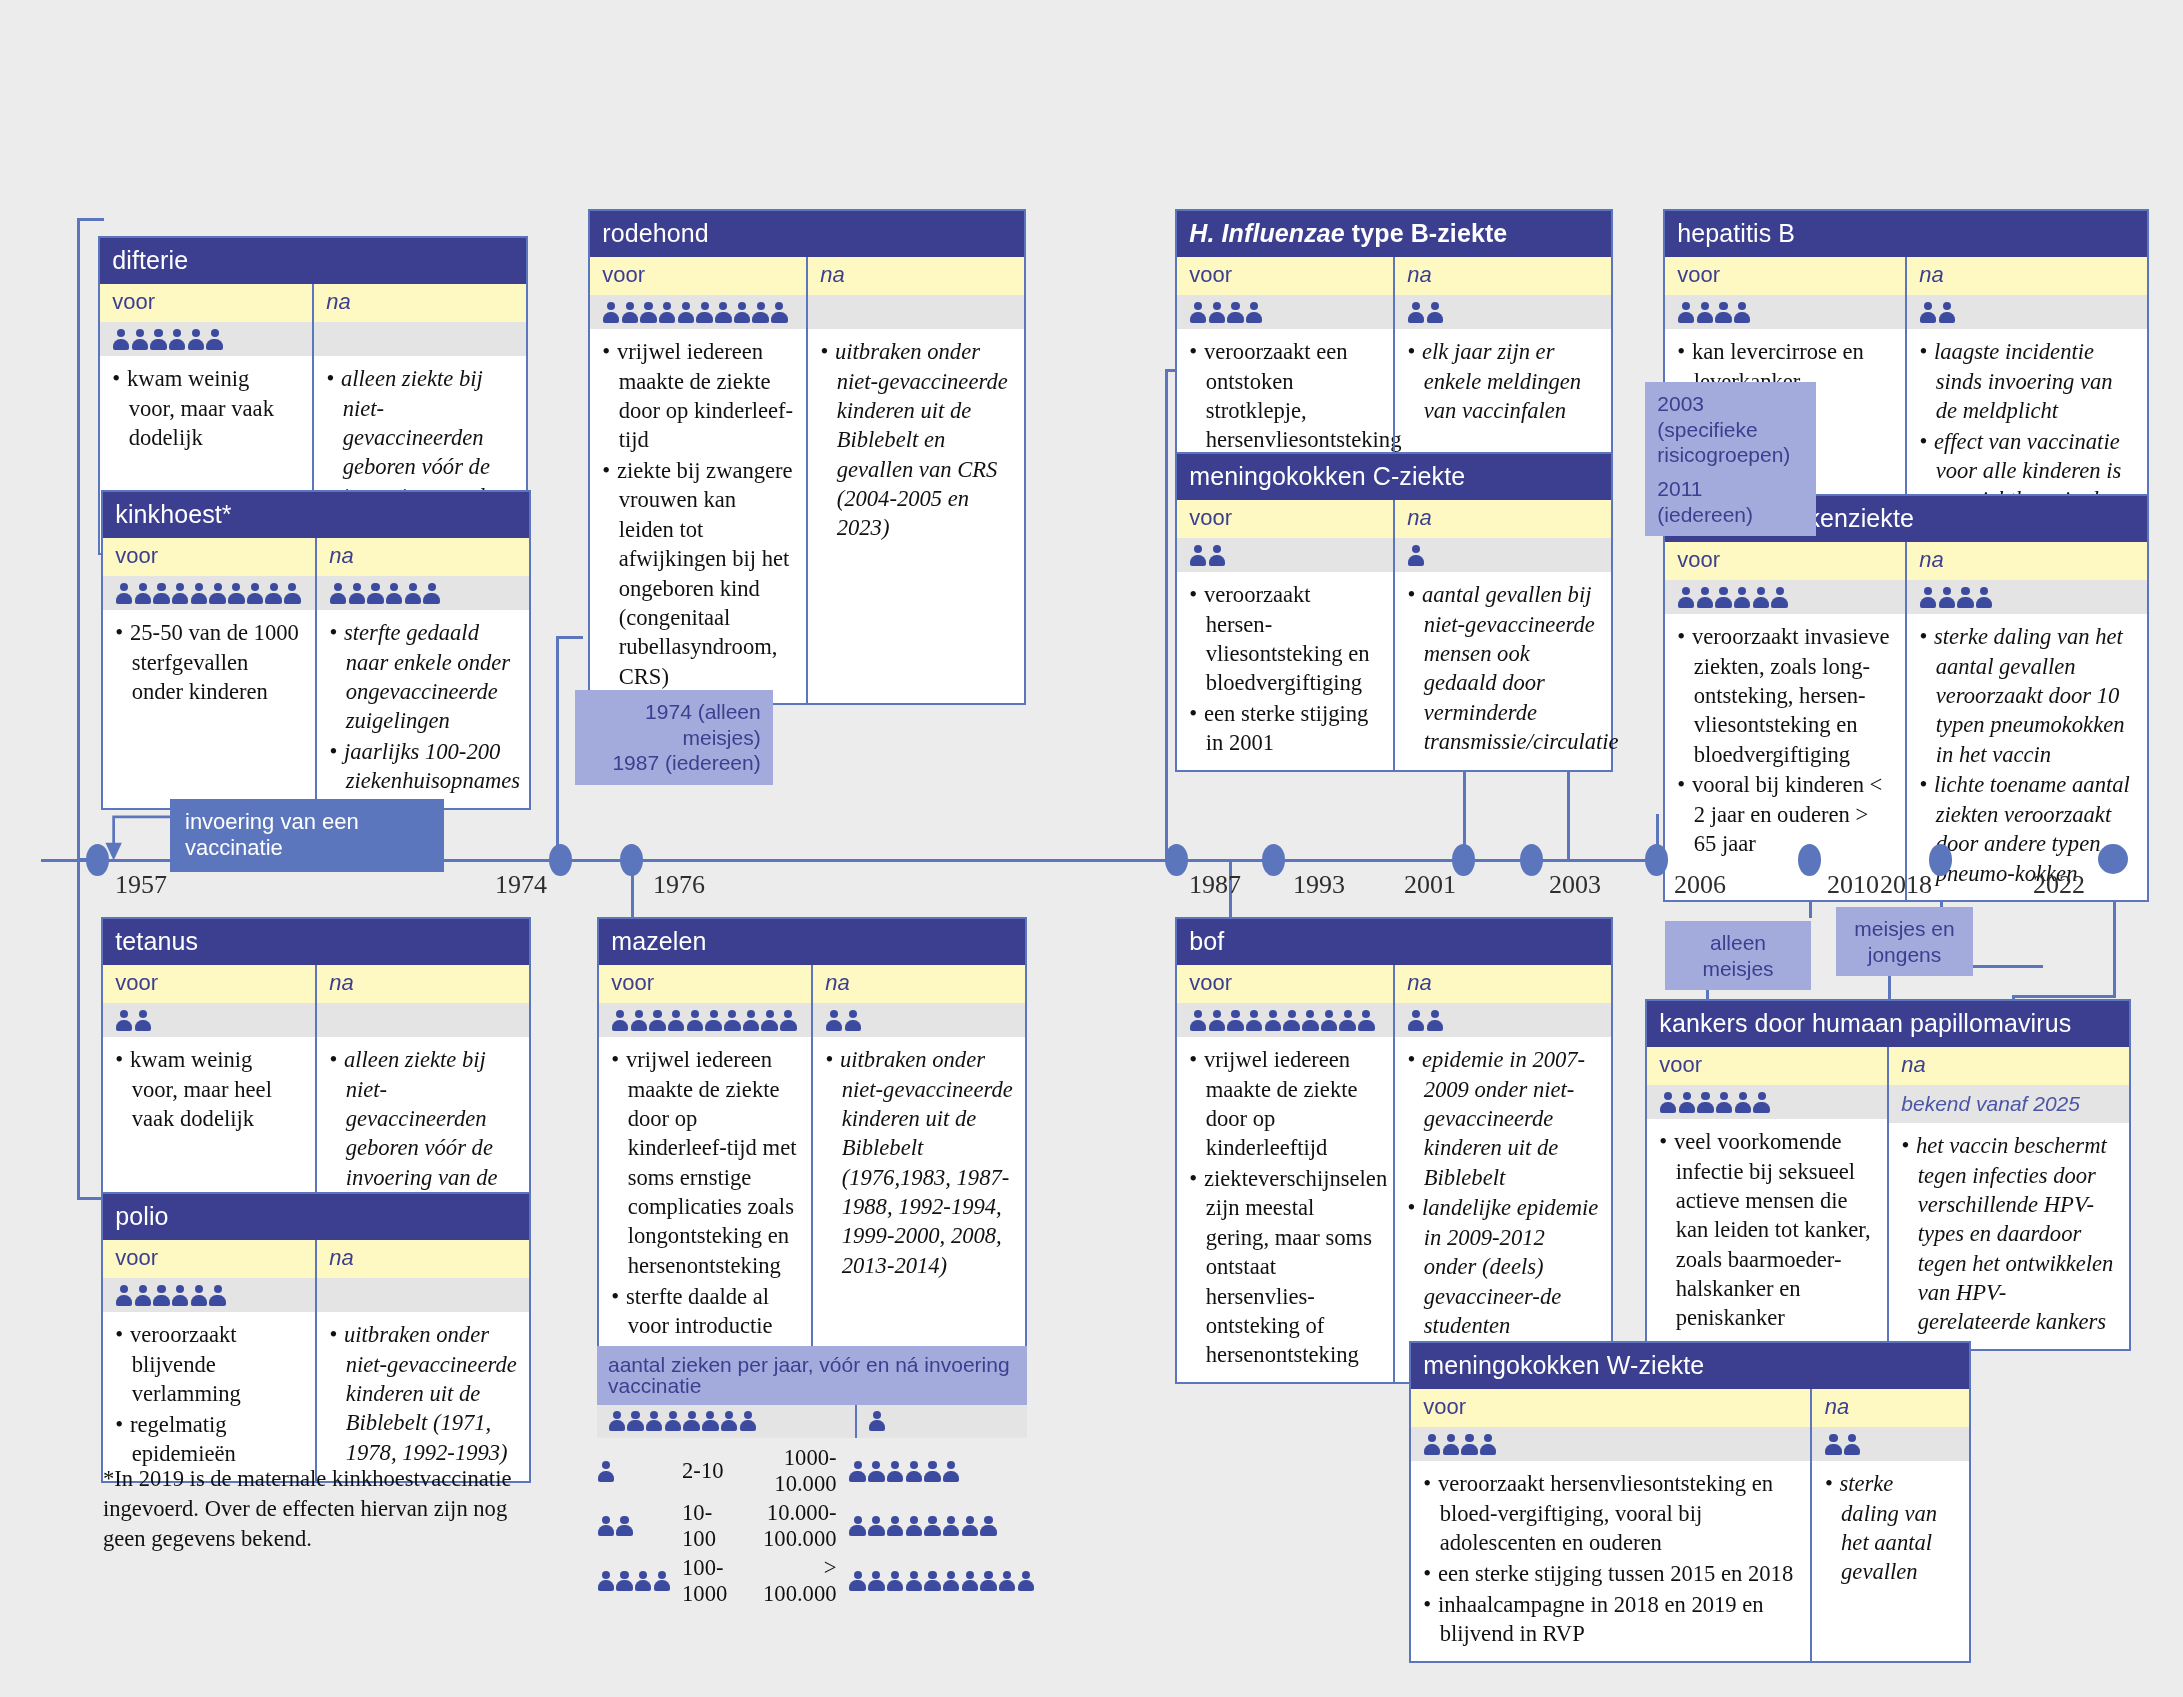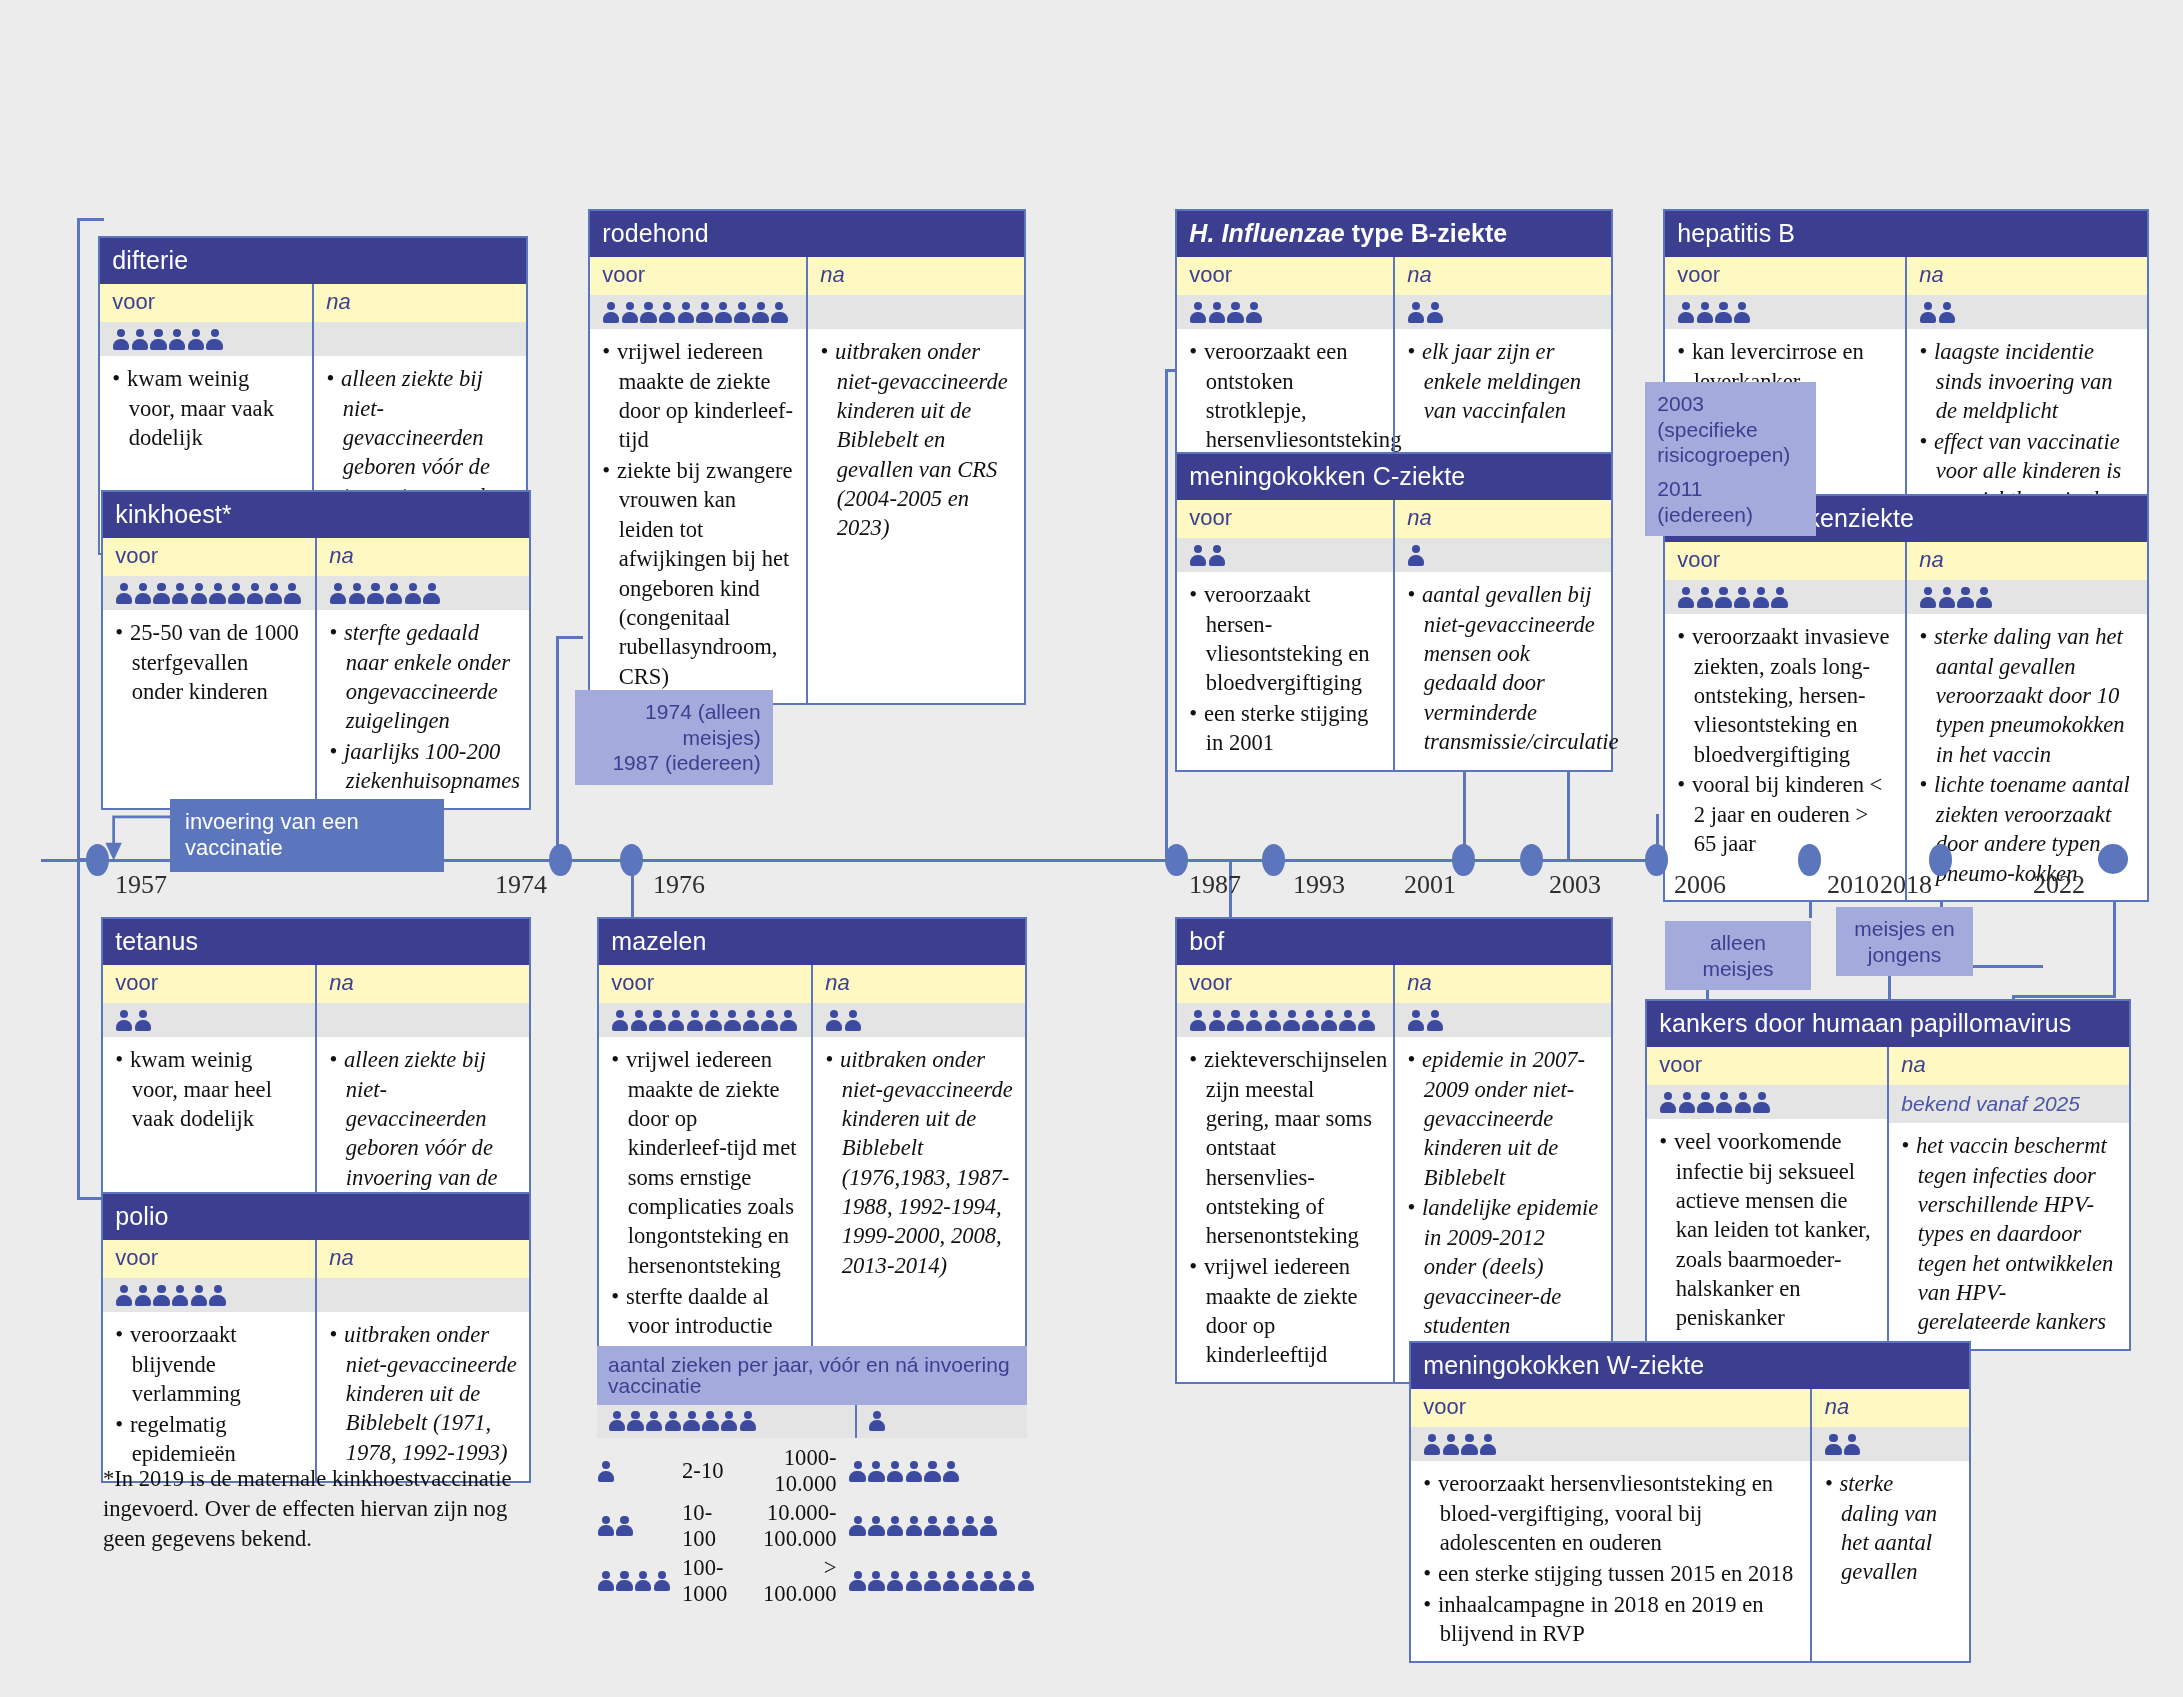--- a/index.html
+++ b/index.html
@@ -572,22 +572,22 @@
               <span class="pic"></span>
               <span class="pic"></span>
               <span class="pic"></span>
               <span class="pic"></span>
               <span class="pic"></span>
               <span class="pic"></span>
             </div>
           </div>
         <div class="body">
             <ul>
+              <li>vrijwel iedereen maakte de ziekte door op kinderleeftijd</li>
               <li>ziekteverschijnselen zijn meestal gering, maar soms ontstaat hersenvlies-ontsteking of hersenontsteking</li>
-              <li>vrijwel iedereen maakte de ziekte door op kinderleeftijd</li>
             </ul>
           </div>
       </div>
       <div class="col">
         <div class="subhdr">na</div>
         <div class="iconrow">
             <div class="people">
               <span class="pic"></span>
               <span class="pic"></span>
             </div>

